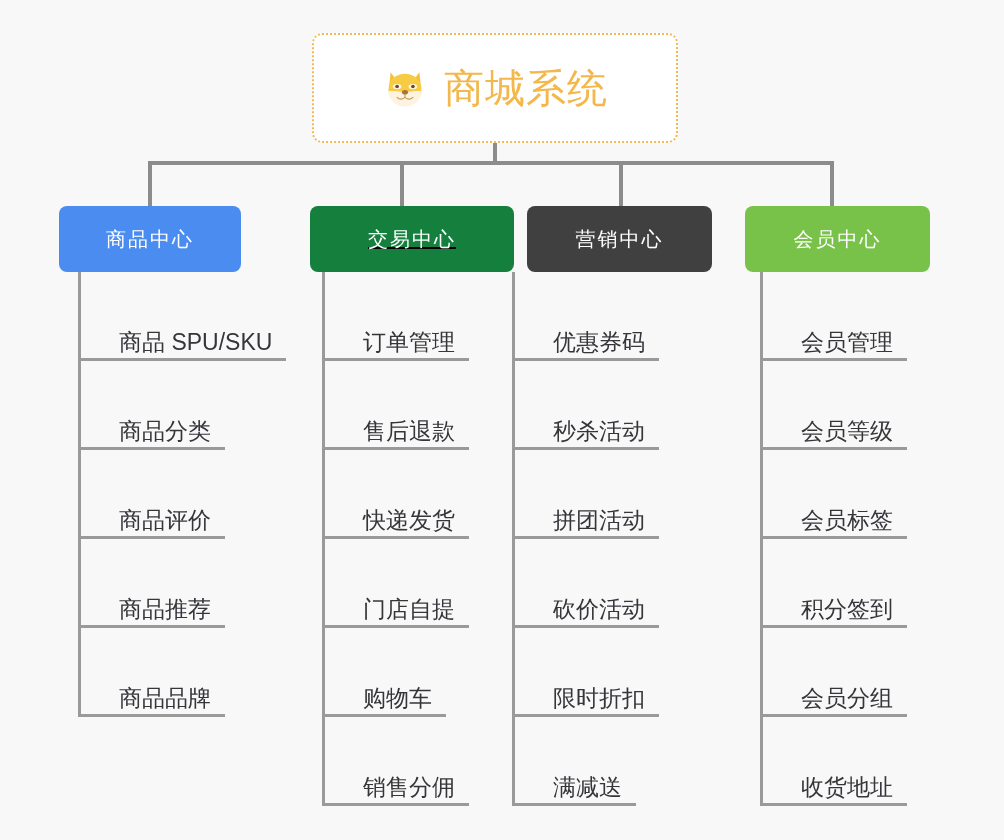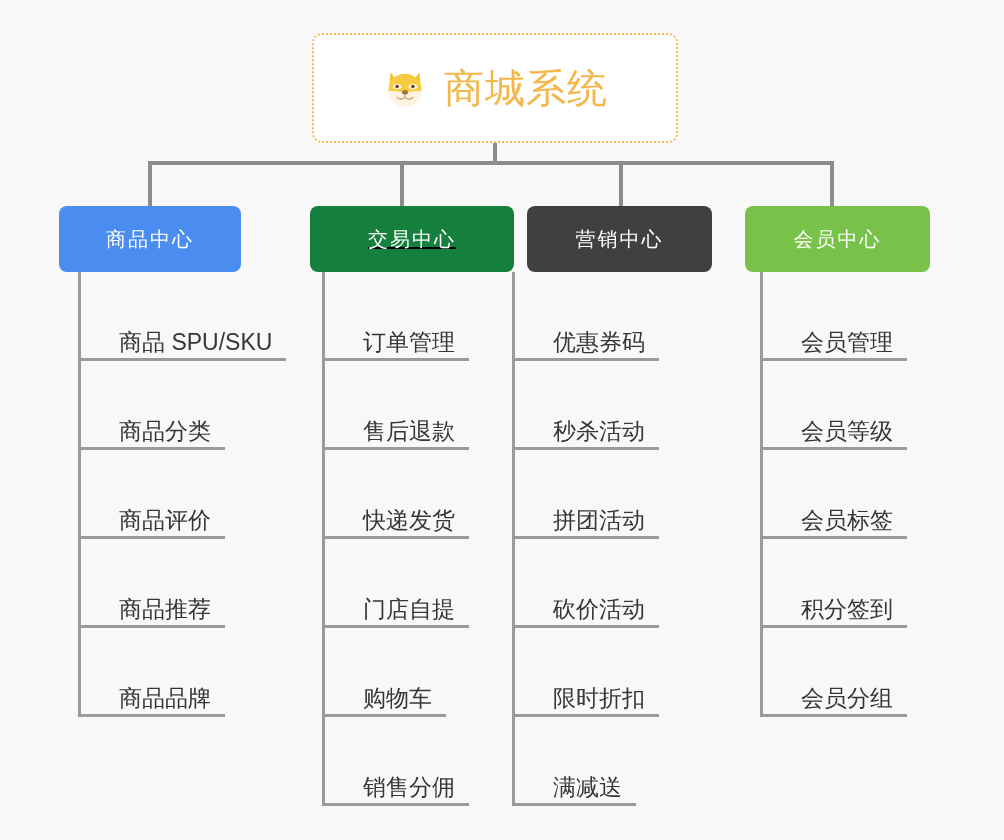--- a/index.html
+++ b/index.html
@@ -218,15 +218,18 @@
       </div>
     <div class="leaf-item">
         <span class="leaf-label">会员标签</span>
       </div>
     <div class="leaf-item">
         <span class="leaf-label">积分签到</span>
       </div>
     <div class="leaf-item">
         <span class="leaf-label">会员分组</span>
       </div>
+    <div class="leaf-item">
+        <span class="leaf-label">收货地址</span>
+      </div>
   </div>
 
 </div>
 
 </body></html>

